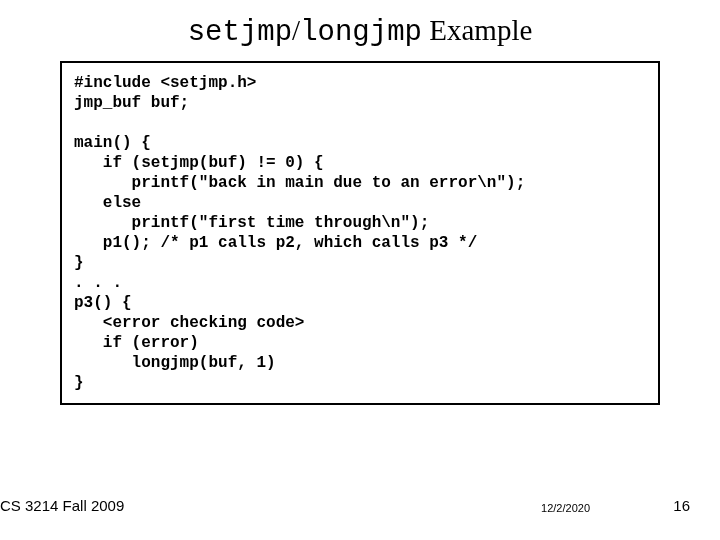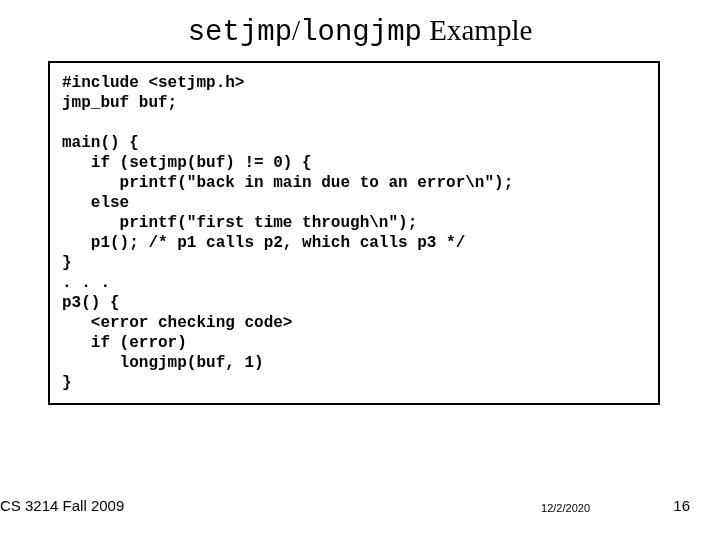--- a/index.html
+++ b/index.html
@@ -15,21 +15,21 @@
     text-align: center;
     font-size: 29px;
     color: #000;
     padding: 14px 0 8px 0;
     font-weight: normal;
   }
   .title .mono {
     font-family: 'Courier New', Courier, monospace;
   }
   .codebox {
-    margin: 4px 60px 0 48px;
+    margin: 4px 60px 0 60px;
     border: 2px solid #000;
     background: #fff;
     padding: 10px 12px;
     font-family: 'Courier New', Courier, monospace;
     font-size: 16px;
     line-height: 1.25;
     font-weight: bold;
     white-space: pre;
     color: #000;
   }

